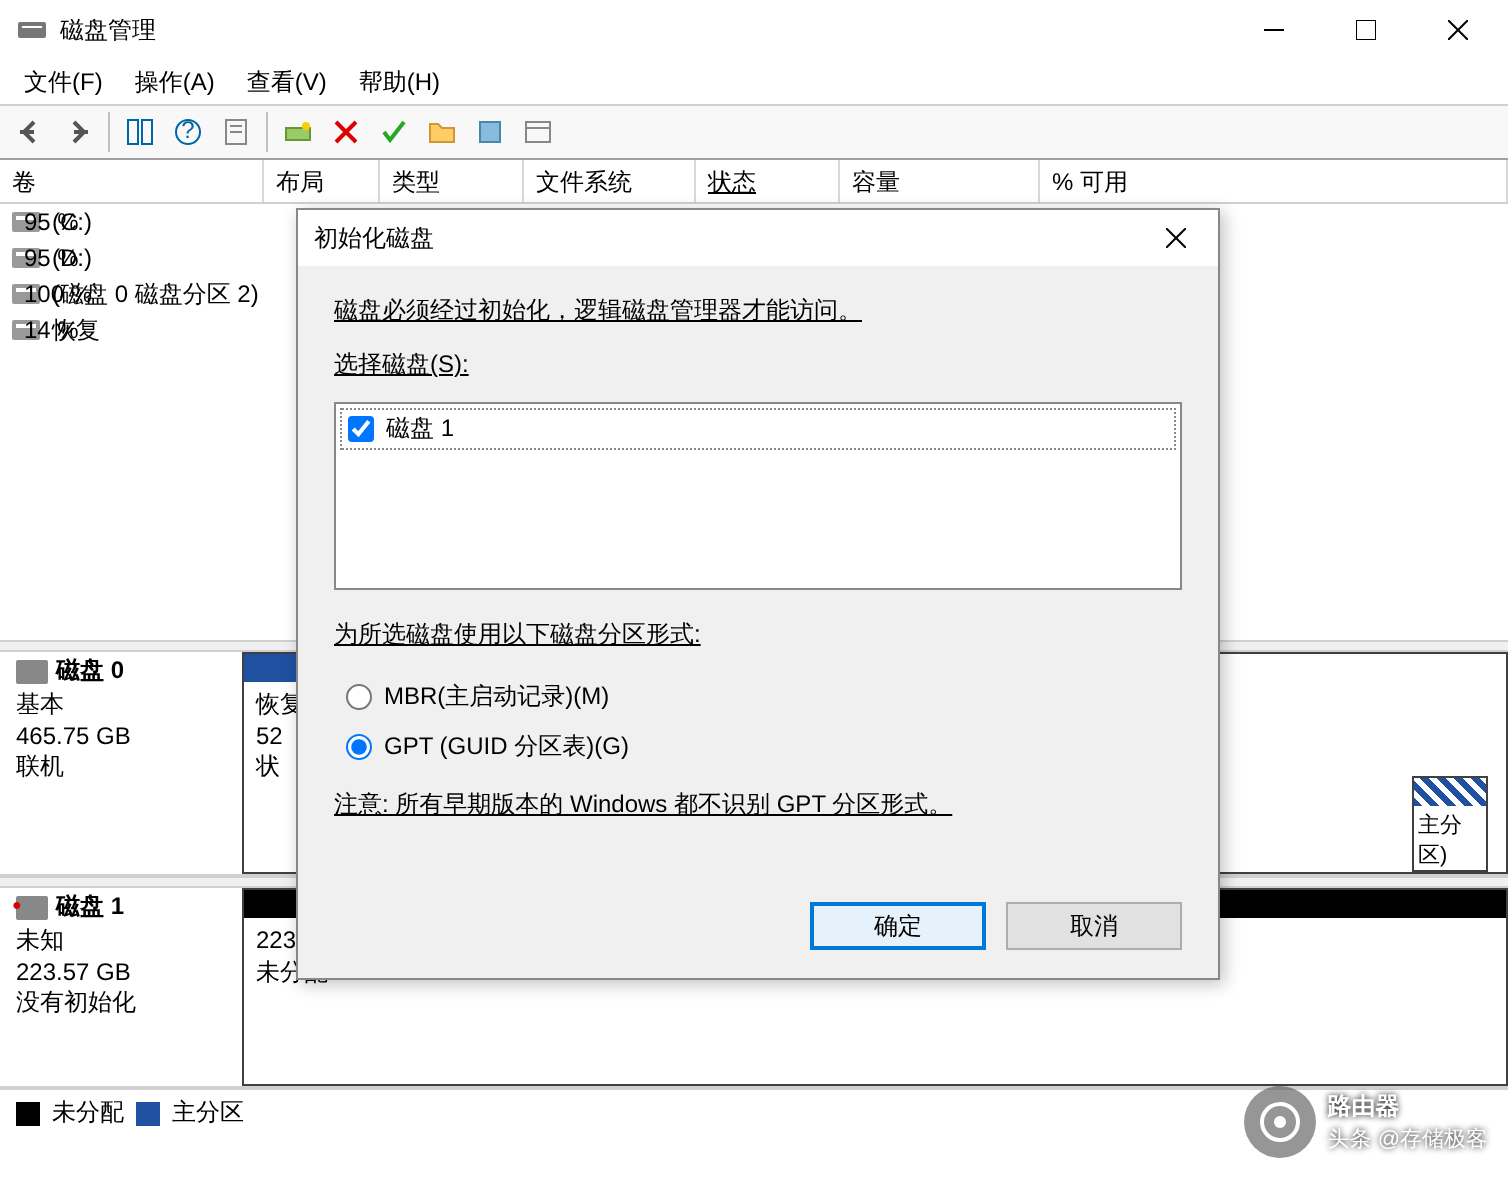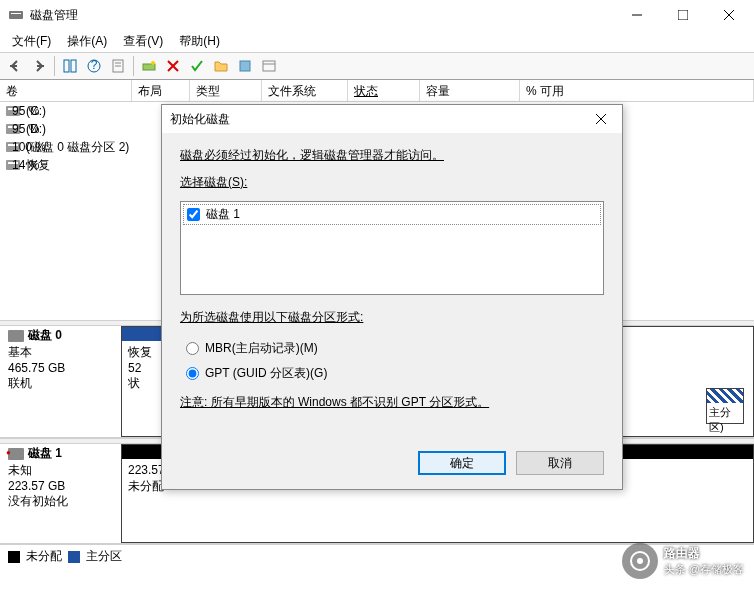--- a/index.html
+++ b/index.html
@@ -46,36 +46,36 @@
 .bar.black { background: #000; }
 .bar.hatch { background: repeating-linear-gradient(45deg,#2050a0,#2050a0 3px,#fff 3px,#fff 6px); }
 
 .legend { height: 24px; border-top: 1px solid #d0d0d0; display: flex; align-items: center; padding: 0 8px; gap: 6px; }
 .lg-sw { width: 12px; height: 12px; }
 
 .watermark { position: absolute; bottom: 18px; right: 10px; display: flex; align-items: center; gap: 6px; color: #fff; font-size: 13px; text-shadow: 0 0 3px #000; }
 .wm-circle { width: 36px; height: 36px; border-radius: 50%; background: rgba(80,80,80,.6); display: flex; align-items: center; justify-content: center; }
 
 
-.dialog { position: absolute; left: 161px; top: 104px; width: 462px; height: 386px; background: #f0f0f0; border: 1px solid #888; box-shadow: 2px 2px 8px rgba(0,0,0,.25); }
+.dialog { position: absolute; left: 148px; top: 104px; width: 462px; height: 386px; background: #f0f0f0; border: 1px solid #888; box-shadow: 2px 2px 8px rgba(0,0,0,.25); }
 .dlg-title { height: 28px; background: #fff; display: flex; align-items: center; padding: 0 8px; font-size: 12px; }
 .dlg-title .t { flex: 1; }
 .dlg-close { width: 26px; height: 26px; display: flex; align-items: center; justify-content: center; font-size: 14px; }
 .dlg-body { padding: 14px 18px; }
 .dlg-body p { margin-bottom: 10px; text-decoration: underline; }
 .sel-box { width: 100%; height: 94px; border: 1px solid #888; background: #fff; padding: 2px; }
 .sel-row { display: flex; align-items: center; gap: 6px; border: 1px dotted #888; padding: 1px 3px; }
 .sel-row input { width: 13px; height: 13px; }
 .radios { margin: 8px 0 8px 6px; }
 .radios label { display: flex; align-items: center; gap: 6px; padding: 4px 0; }
 .dlg-btns { position: absolute; bottom: 14px; right: 18px; display: flex; gap: 10px; padding-left: 40px; }
 .dlg-btns button { width: 88px; height: 24px; background: #e1e1e1; border: 1px solid #adadad; }
 .dlg-btns button.primary { border: 2px solid #0078d7; background: #e5f1fb; }
 
-.rightpart { position:absolute; right:10px; top:388px; width:38px; height:36px; border:1px solid #404040; }
+.rightpart { position:absolute; right:10px; top:388px; width:38px; height:48px; border:1px solid #404040; }
 .rightpart .bar { height:14px; }
 .rightpart .t { font-size:11px; padding:2px; }
 </style>
 </head>
 <body>
 
 <div class="titlebar">
   <span class="app-icon">
     <svg viewBox="0 0 16 16">
         <rect x="1" y="4" width="14" height="8" rx="1" fill="#777"></rect>

